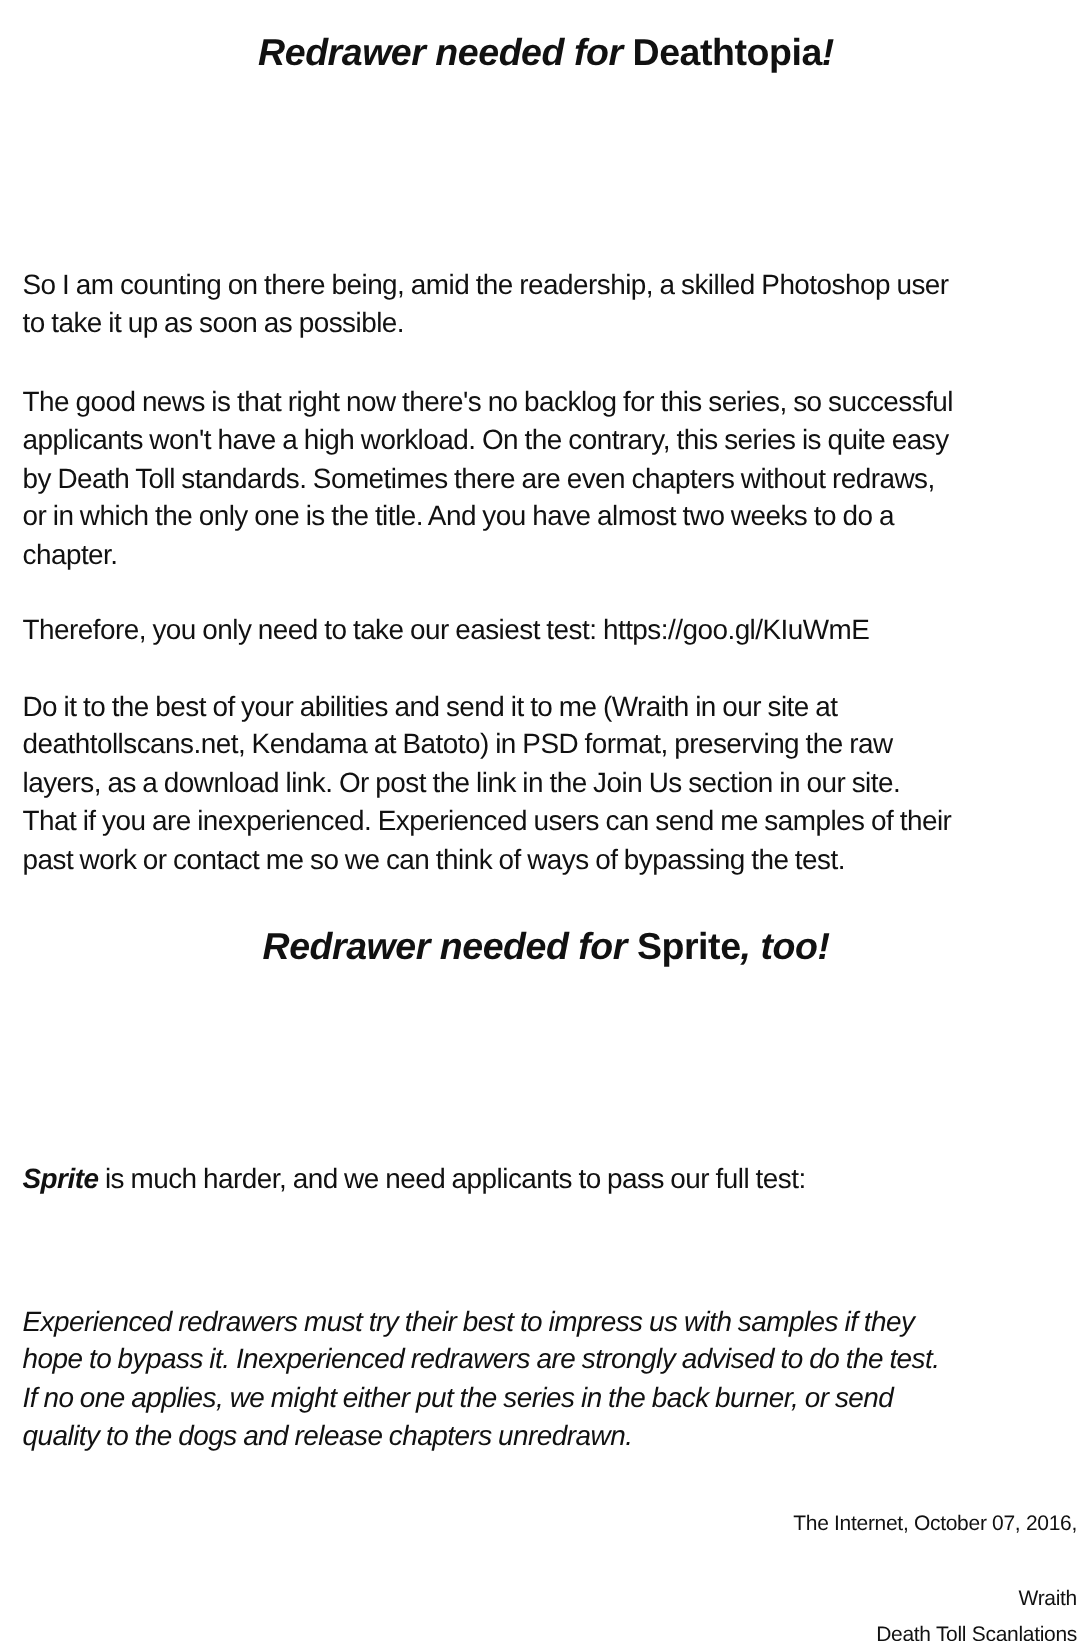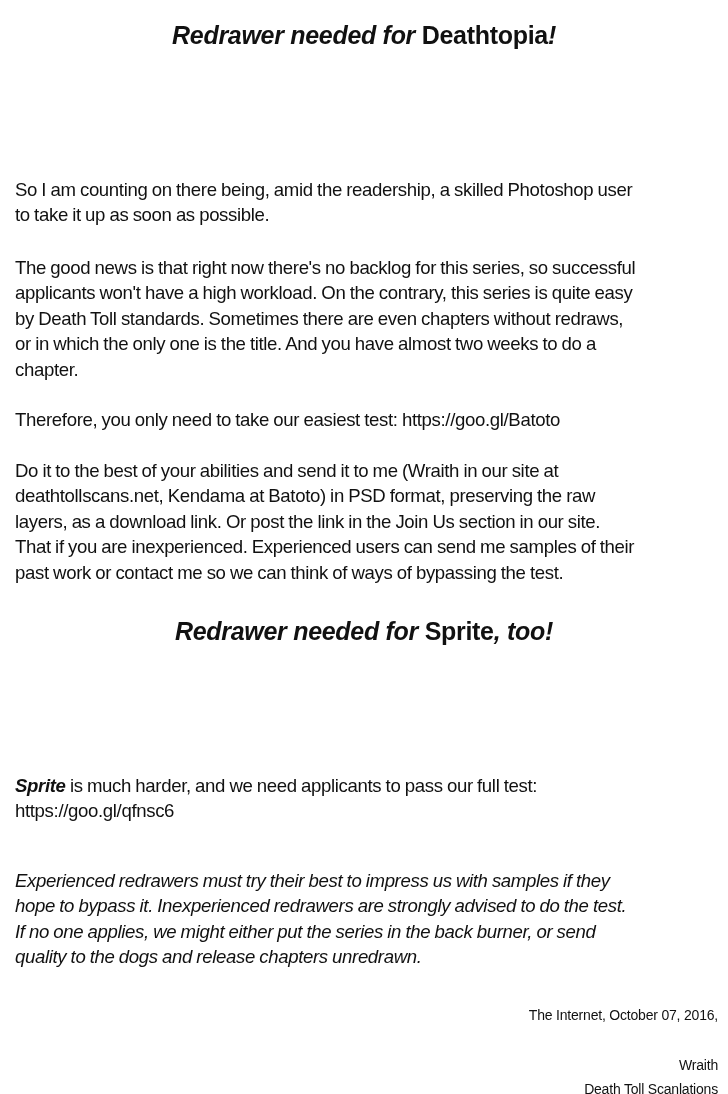--- a/index.html
+++ b/index.html
@@ -69,33 +69,33 @@
 
   <p class="para" style="top:177px;">So I am counting on there being, amid the readership, a skilled Photoshop user
 to take it up as soon as possible.</p>
 
   <p class="para" style="top:255px;">The good news is that right now there's no backlog for this series, so successful
 applicants won't have a high workload. On the contrary, this series is quite easy
 by Death Toll standards. Sometimes there are even chapters without redraws,
 or in which the only one is the title. And you have almost two weeks to do a
 chapter.</p>
 
-  <p class="para" style="top:407px;"><span>Therefore, you only need to take our easiest test: </span><a class="link">https://goo.gl/Batoto</a></p>
+  <p class="para" style="top:407px;"><span>Therefore, you only need to take our easiest test: </span><a class="link">https://goo.gl/KIuWmE</a></p>
 
   <p class="para" style="top:458px;">Do it to the best of your abilities and send it to me (Wraith in our site at
 deathtollscans.net, Kendama at Batoto) in PSD format, preserving the raw
 layers, as a download link. Or post the link in the Join Us section in our site.
 That if you are inexperienced. Experienced users can send me samples of their
 past work or contact me so we can think of ways of bypassing the test.</p>
 
   <h1 class="heading" style="top:616px;"><span class="it">Redrawer needed for </span><span>Sprite</span><span class="it">, too!</span></h1>
 
 
   <p class="para" style="top:773px;"><b class="it">Sprite</b><span> is much harder, and we need applicants to pass our full test:
-</span><a class="link">https://goo.gl/qfnsc6</a></p>
+</span></p>
 
   <p class="para" style="top:868px;font-style:italic;">Experienced redrawers must try their best to impress us with samples if they
 hope to bypass it. Inexperienced redrawers are strongly advised to do the test.
 If no one applies, we might either put the series in the back burner, or send
 quality to the dogs and release chapters unredrawn.</p>
 
   <p class="sig" style="top:1003px;">The Internet, October 07, 2016,</p>
   <p class="sig" style="top:1053px;">Wraith</p>
   <p class="sig" style="top:1077px;">Death Toll Scanlations</p>
 

